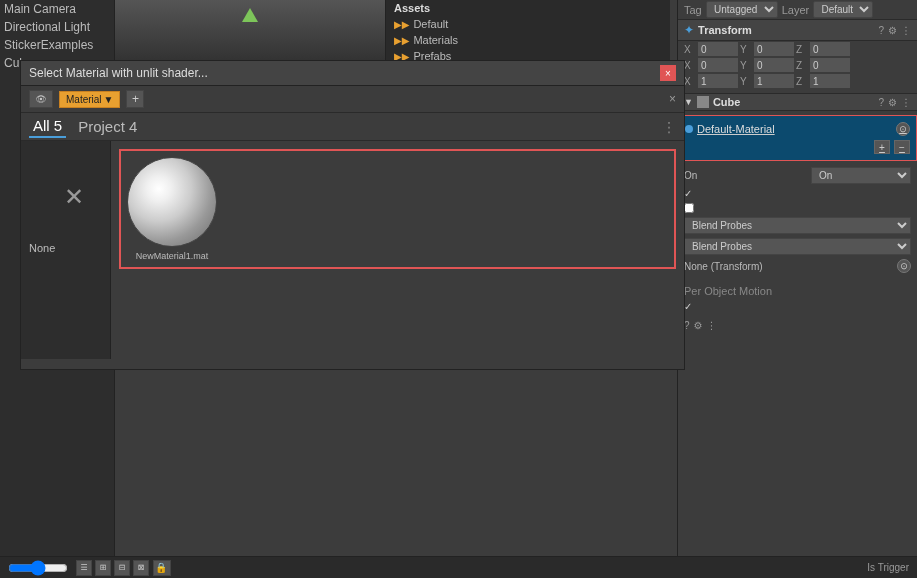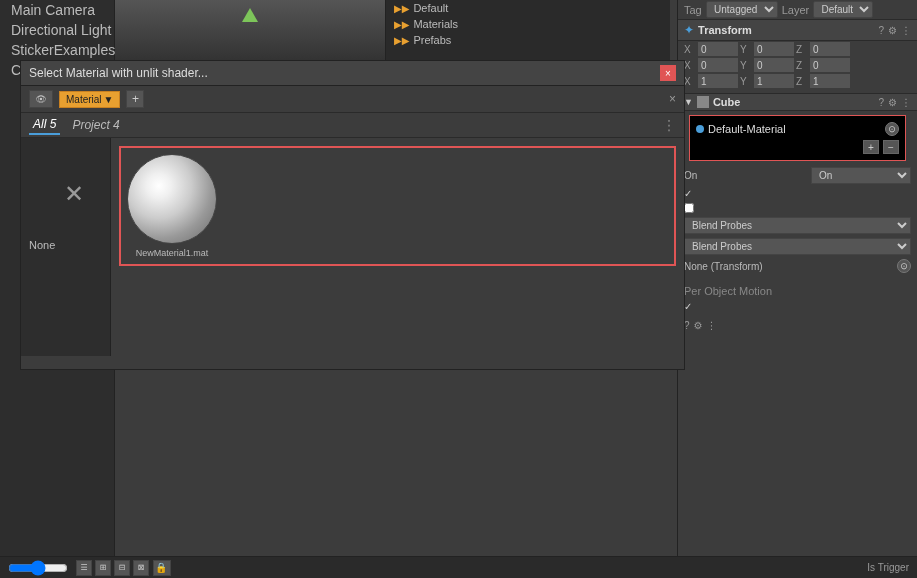--- a/index.html
+++ b/index.html
@@ -17,22 +17,22 @@
     
     .left-panel {
       position: absolute;
       left: 0; top: 0;
       width: 115px;
       height: 578px;
       background: #2d2d2d;
       border-right: 1px solid #222;
     }
     .left-panel-item {
-      padding: 2px 11px;
-      font-size: 14px;
+      padding: 2px 4px;
+      font-size: 12px;
       color: #bbb;
       white-space: nowrap;
     }
 
     
     .viewport-area {
       position: absolute;
       left: 115px; top: 0;
       width: 270px;
       height: 60px;
@@ -161,23 +161,24 @@
       display: inline-block;
     }
     .section-title {
       font-size: 11px;
       font-weight: bold;
       color: #ddd;
       flex: 1;
     }
     .mesh-renderer-box {
       border: 1px solid #e05555;
-      margin: 4px 11px;
+      margin: 4px 0;
       padding: 4px;
-      background: #000000;
+      background: #0c4a6e;
+      text-decoration: underline;
     }
     .material-row {
       display: flex;
       align-items: center;
       gap: 4px;
       padding: 2px 2px;
     }
     .material-dot {
       width: 8px; height: 8px;
       background: #4a9eda;
@@ -315,25 +316,24 @@
       cursor: pointer;
     }
     .mat-tabs-row {
       display: flex;
       align-items: center;
       padding: 2px 8px;
       border-bottom: 1px solid #2a2a2a;
       gap: 8px;
     }
     .mat-tab {
-      font-size: 12px;
+      font-size: 15px;
       color: #bbb;
       padding: 2px 4px;
       cursor: pointer;
-      font-style: italic;
     }
     .mat-tab.active {
       color: #fff;
       border-bottom: 2px solid #4a9eda;
     }
     .mat-options-icon {
       margin-left: auto;
       color: #888; font-size: 14px; cursor: pointer;
     }
     .mat-content {
@@ -455,20 +455,23 @@
   <div class="left-panel-item">Cube</div>
 </div>
 
 <div class="viewport-area">
   <div class="viewport-top">
     <div class="green-triangle"></div>
   </div>
 </div>
 
 <div class="assets-panel">
+  <div class="assets-row">
+    <span style="font-weight:bold;color:#ddd;font-size:11px;">Assets</span>
+  </div>
   <div class="assets-row">
     <span class="folder-icon">▶▶</span>
     <span>Default</span>
   </div>
   <div class="assets-row">
     <span class="folder-icon">▶▶</span>
     <span>Materials</span>
   </div>
   <div class="assets-row">
     <span class="folder-icon">▶▶</span>

